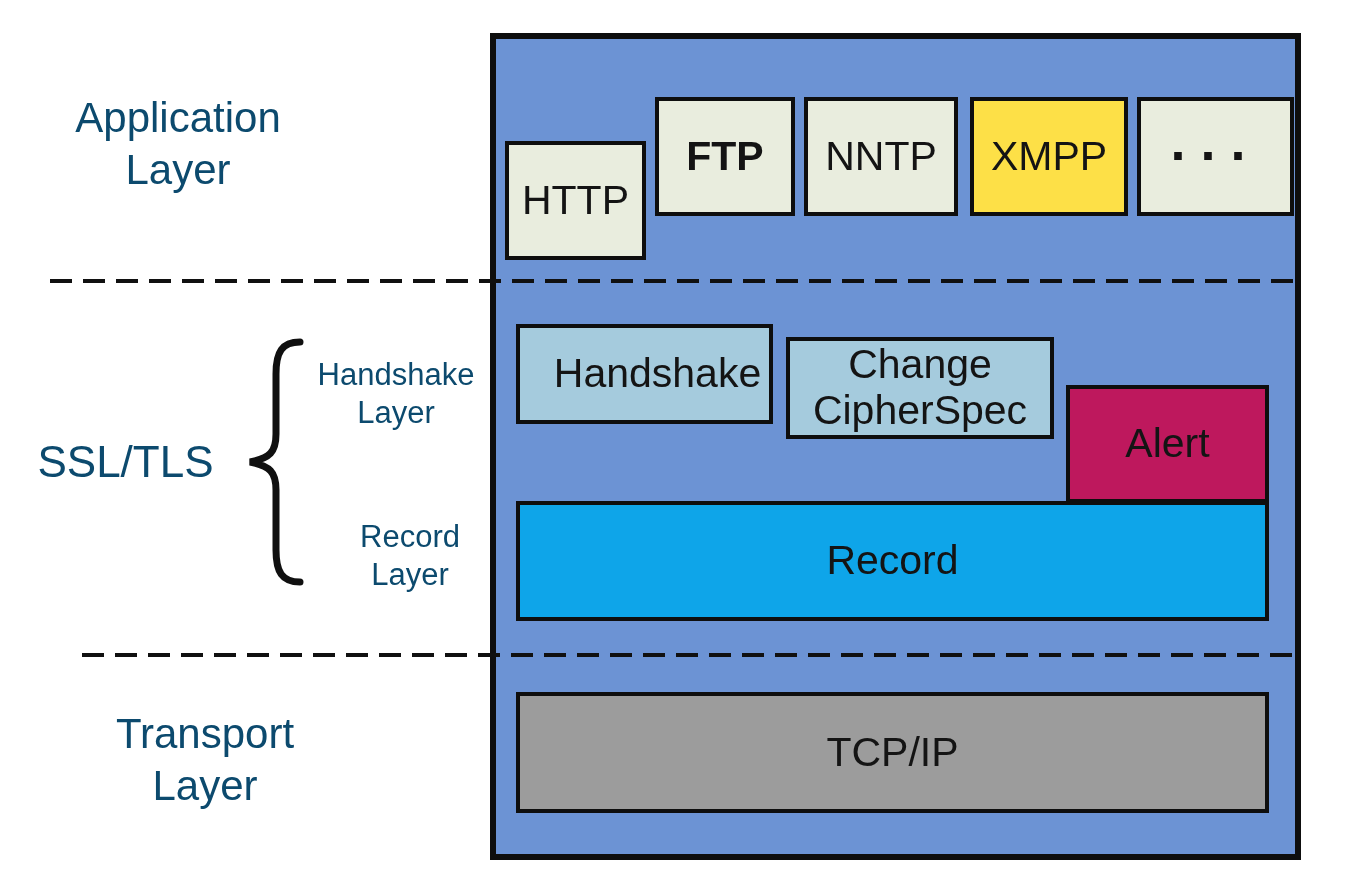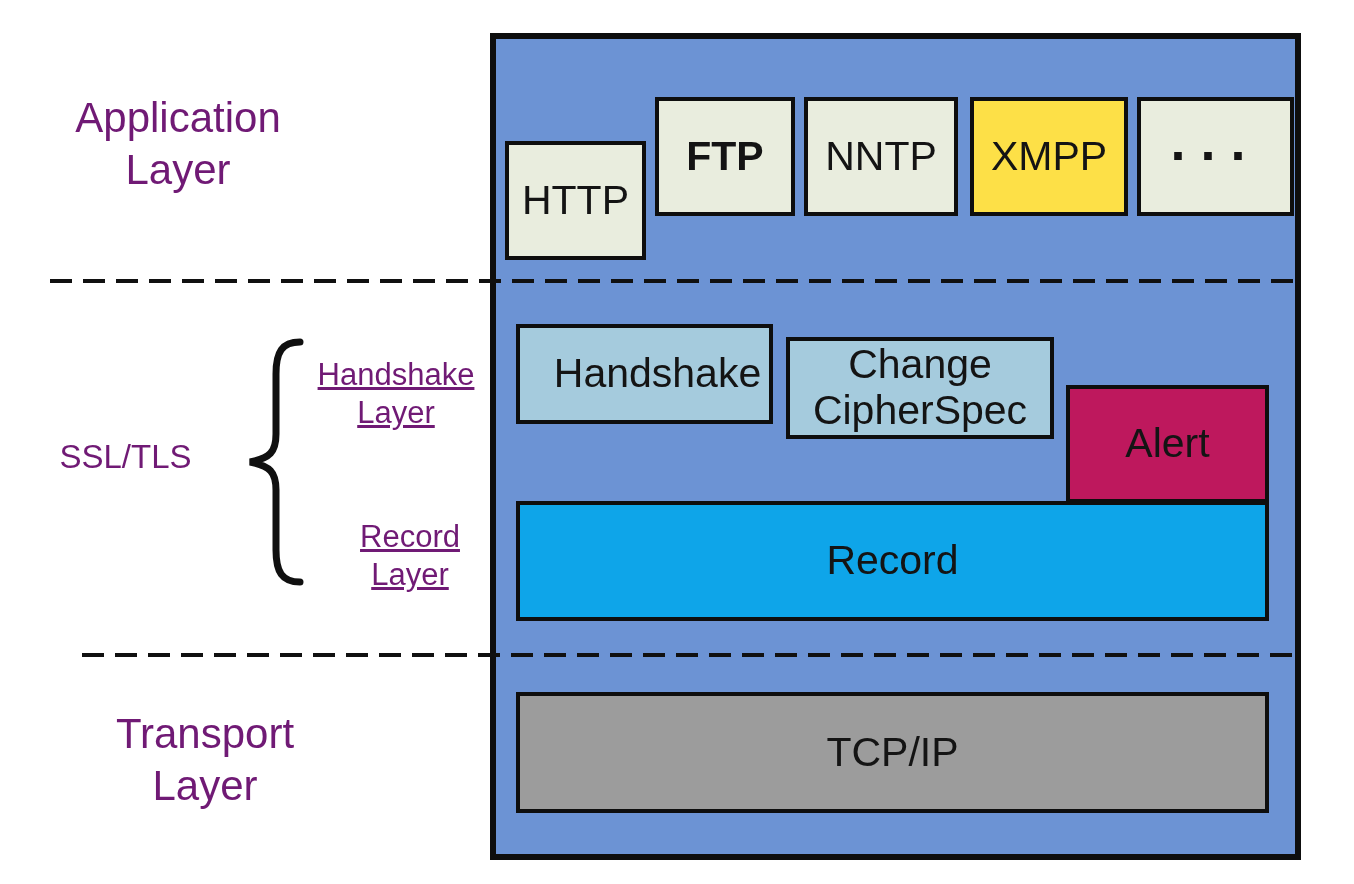--- a/index.html
+++ b/index.html
@@ -59,26 +59,26 @@
     position: absolute;
     height: 4px;
     background: repeating-linear-gradient(90deg, #101010 0 22px, transparent 22px 33px);
   }
   .dash1 { left: 50px; top: 279px; width: 1247px; }
   .dash2 { left: 82px; top: 653px; width: 1215px; }
   
   .lbl {
     position: absolute;
     text-align: center;
-    color: #701a75;
+    color: #0c4a6e;
   }
   .big { font-size: 42px; line-height: 1.23; }
-  .sub { font-size: 31px; line-height: 1.24; text-decoration: underline; }
+  .sub { font-size: 31px; line-height: 1.24; }
   .l-app { left: 58px;  top: 92px;  width: 240px; }
-  .l-ssl { left: 18px;  top: 440px; width: 215px; font-size: 33px; line-height: 1; }
+  .l-ssl { left: 18px;  top: 440px; width: 215px; font-size: 44px; line-height: 1; }
   .l-hs  { left: 310px; top: 356px; width: 172px; }
   .l-rec { left: 345px; top: 518px; width: 130px; }
   .l-tr  { left: 95px;  top: 708px; width: 220px; }
   .brace {
     position: absolute;
     left: 238px; top: 336px;
     width: 72px; height: 252px;
   }
 </style>
 </head>

